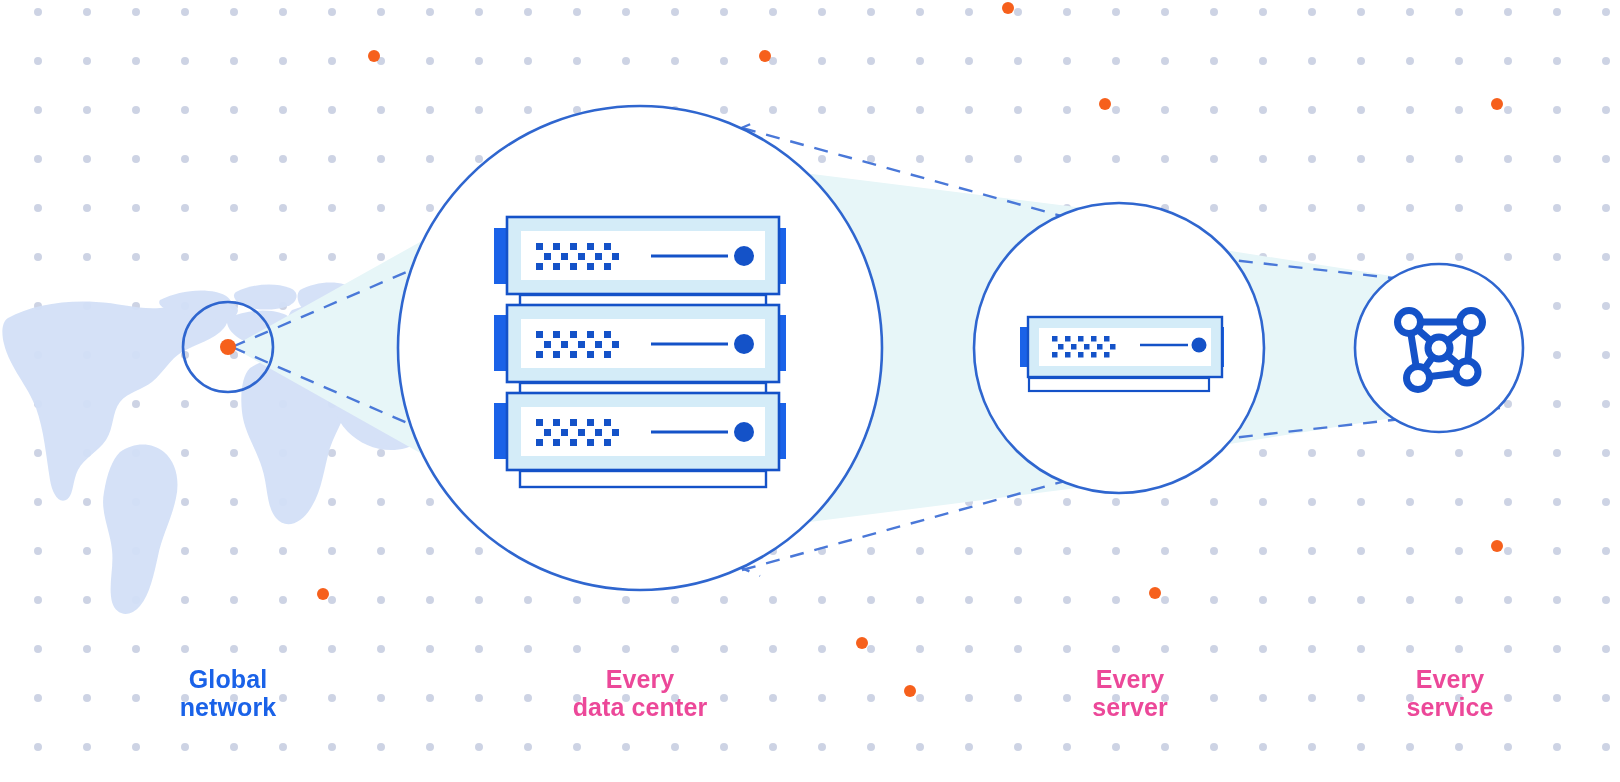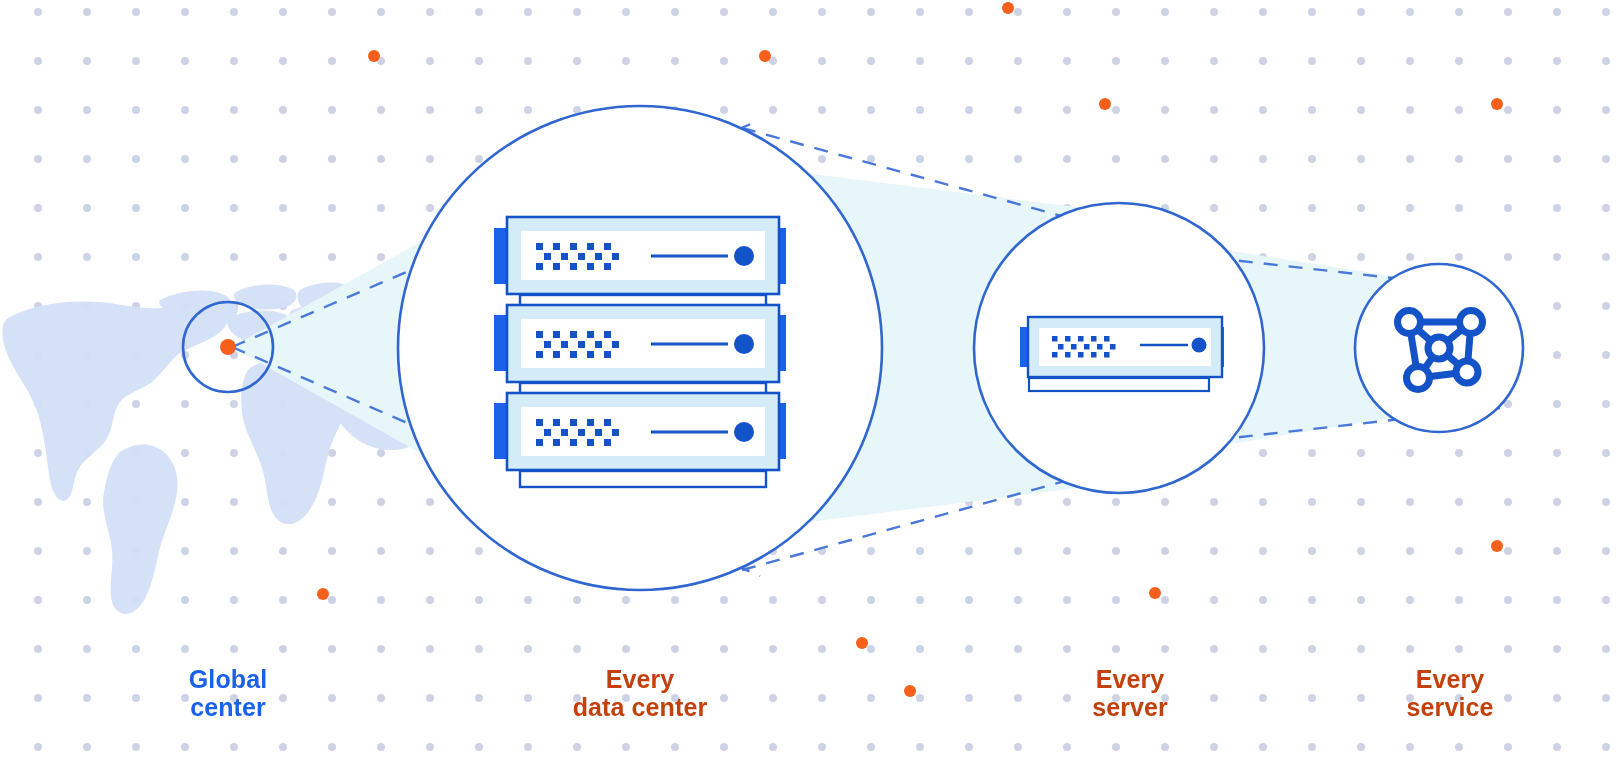--- a/index.html
+++ b/index.html
@@ -14,21 +14,21 @@
   #stage svg{position:absolute;top:0;left:0;}
   .label{
     position:absolute;
     text-align:center;
     font-size:25px;
     line-height:28px;
     font-weight:600;
     letter-spacing:0.1px;
     white-space:pre-line;
   }
-  .label.dark{color:#c2410c;}
+  .label.dark{color:#ec4899;}
   .label.blue{color:#1a62e8;}
   #lbl-global{left:128px;top:665px;width:200px;}
   #lbl-dc{left:540px;top:665px;width:200px;}
   #lbl-server{left:1030px;top:665px;width:200px;}
   #lbl-service{left:1350px;top:665px;width:200px;}
 </style>
 </head>
 <body>
 
 <div id="stage">
@@ -258,21 +258,21 @@
       <circle cx="1497" cy="104" r="6"></circle>
       <circle cx="1497" cy="546" r="6"></circle>
       <circle cx="323" cy="594" r="6"></circle>
       <circle cx="1155" cy="593" r="6"></circle>
       <circle cx="862" cy="643" r="6"></circle>
       <circle cx="910" cy="691" r="6"></circle>
     </g>
   </svg>
 
   <div class="label blue" id="lbl-global">Global
-center</div>
+network</div>
 
   <div class="label dark" id="lbl-dc">Every
 data center</div>
 
   <div class="label dark" id="lbl-server">Every
 server</div>
 
   <div class="label dark" id="lbl-service">Every
 service</div>
 

